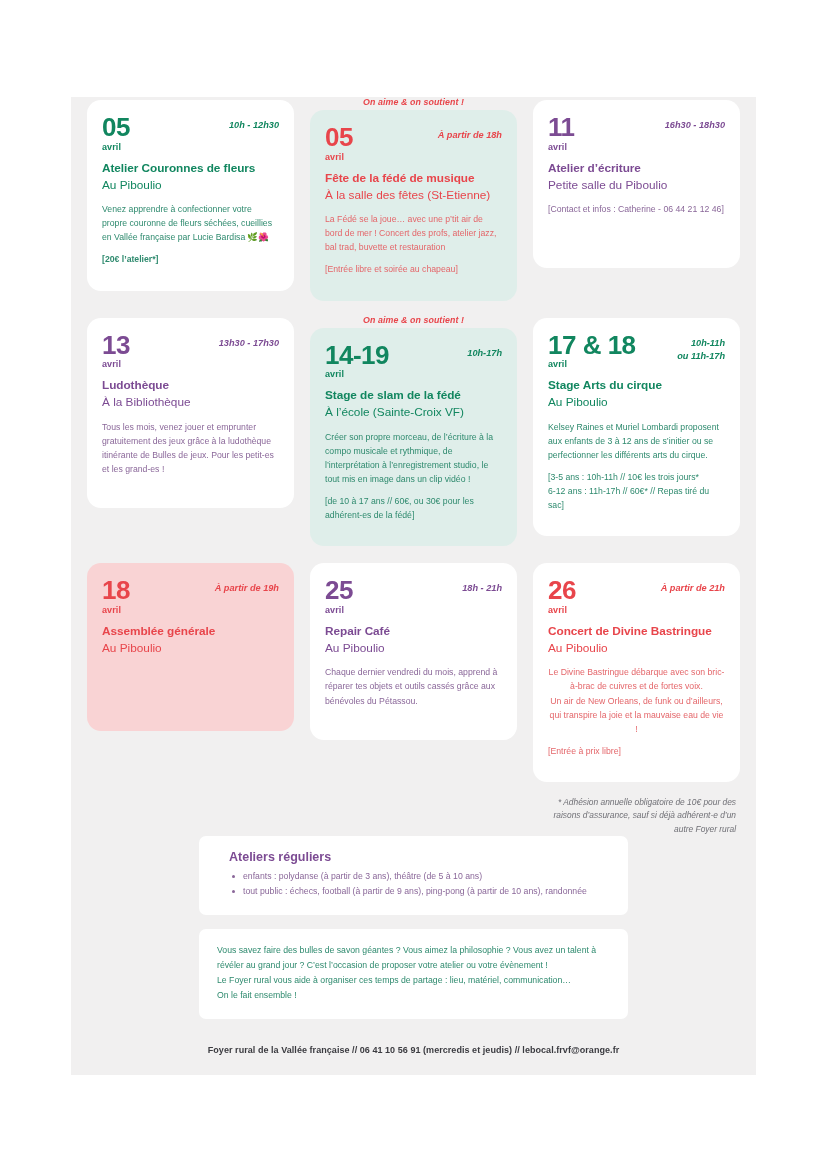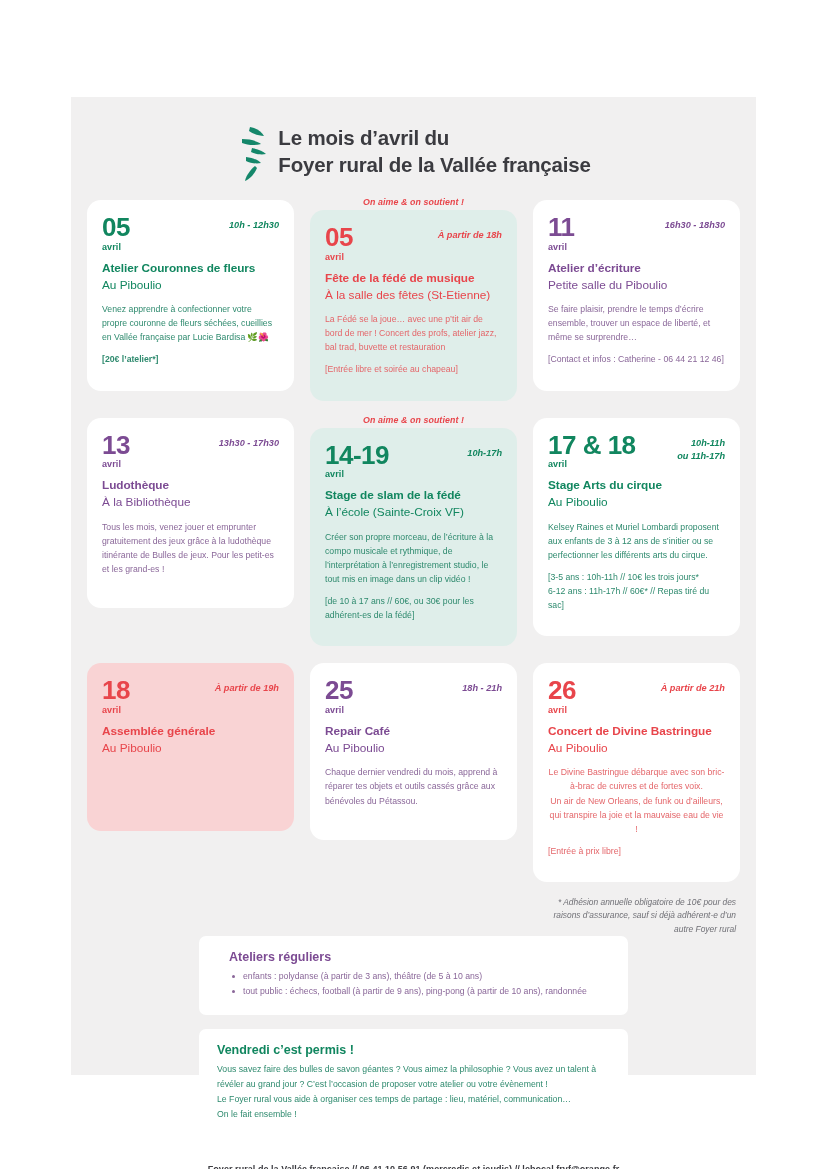--- a/index.html
+++ b/index.html
@@ -202,35 +202,20 @@
     color: #3b3b40;
     padding: 10px 0 0 0;
     letter-spacing: 0.05px;
   }
 </style>
 </head>
 <body>
 
 <div class="page">
 
-  <div class="header">
-    <svg class="logo-mark" viewBox="0 0 34 56">
-      <g fill="#15876a">
-        <path d="M14 2 C21 3 26 7 28 11 C23 11 17 9 13 6 Z"></path>
-        <path d="M6 14 C14 14 21 16 25 19 C19 21 11 20 6 18 Z"></path>
-        <path d="M16 23 C22 24 27 26 30 29 C25 30 19 29 15 27 Z"></path>
-        <path d="M10 32 C17 33 22 35 25 38 C20 39 14 38 10 36 Z"></path>
-        <path d="M19 41 C14 45 10 51 9 56 C14 54 19 48 21 43 Z"></path>
-      </g>
-    </svg>
-    <div class="title-block">
-      <div>Le mois d’avril du</div>
-      <div>Foyer rural de la Vallée française</div>
-    </div>
-  </div>
 
   <div class="grid">
 
     <div class="cardwrap t-green">
       <div class="promo promo-green hidden"></div>
       <div class="card">
         <div class="card-top">
           <div>
             <div class="daynum">05</div>
             <div class="month">avril</div>
@@ -266,21 +251,20 @@
       <div class="card">
         <div class="card-top">
           <div>
             <div class="daynum">11</div>
             <div class="month">avril</div>
           </div>
           <div class="time" style="white-space: pre-line;">16h30 - 18h30</div>
         </div>
         <div class="ev-title">Atelier d’écriture</div>
         <div class="ev-place">Petite salle du Piboulio</div>
-        <div class="ev-desc" style="white-space: pre-line;">Se faire plaisir, prendre le temps d’écrire ensemble, trouver un espace de liberté, et même se surprendre…</div>
         <div class="ev-note" style="white-space: pre-line;">[Contact et infos : Catherine - 06 44 21 12 46]</div>
       </div>
     </div>
 
     <div class="cardwrap t-purple">
       <div class="promo hidden"></div>
       <div class="card">
         <div class="card-top">
           <div>
             <div class="daynum">13</div>
@@ -390,21 +374,20 @@
 
   <div class="infobox spaced">
     <div class="info-h purple">Ateliers réguliers</div>
     <ul class="info-list">
       <li>enfants : polydanse (à partir de 3 ans), théâtre (de 5 à 10 ans)</li>
       <li>tout public : échecs, football (à partir de 9 ans), ping-pong (à partir de 10 ans), randonnée</li>
     </ul>
   </div>
 
   <div class="infobox">
-    <div class="info-h green">Vendredi c’est permis !</div>
     <div class="info-p" style="white-space: pre-line;">Vous savez faire des bulles de savon géantes ? Vous aimez la philosophie ? Vous avez un talent à révéler au grand jour ? C’est l’occasion de proposer votre atelier ou votre évènement !
 Le Foyer rural vous aide à organiser ces temps de partage : lieu, matériel, communication…
 On le fait ensemble !</div>
   </div>
 
   <div class="footer">Foyer rural de la Vallée française // 06 41 10 56 91 (mercredis et jeudis) // lebocal.frvf@orange.fr</div>
 
 </div>
 
 </body></html>

